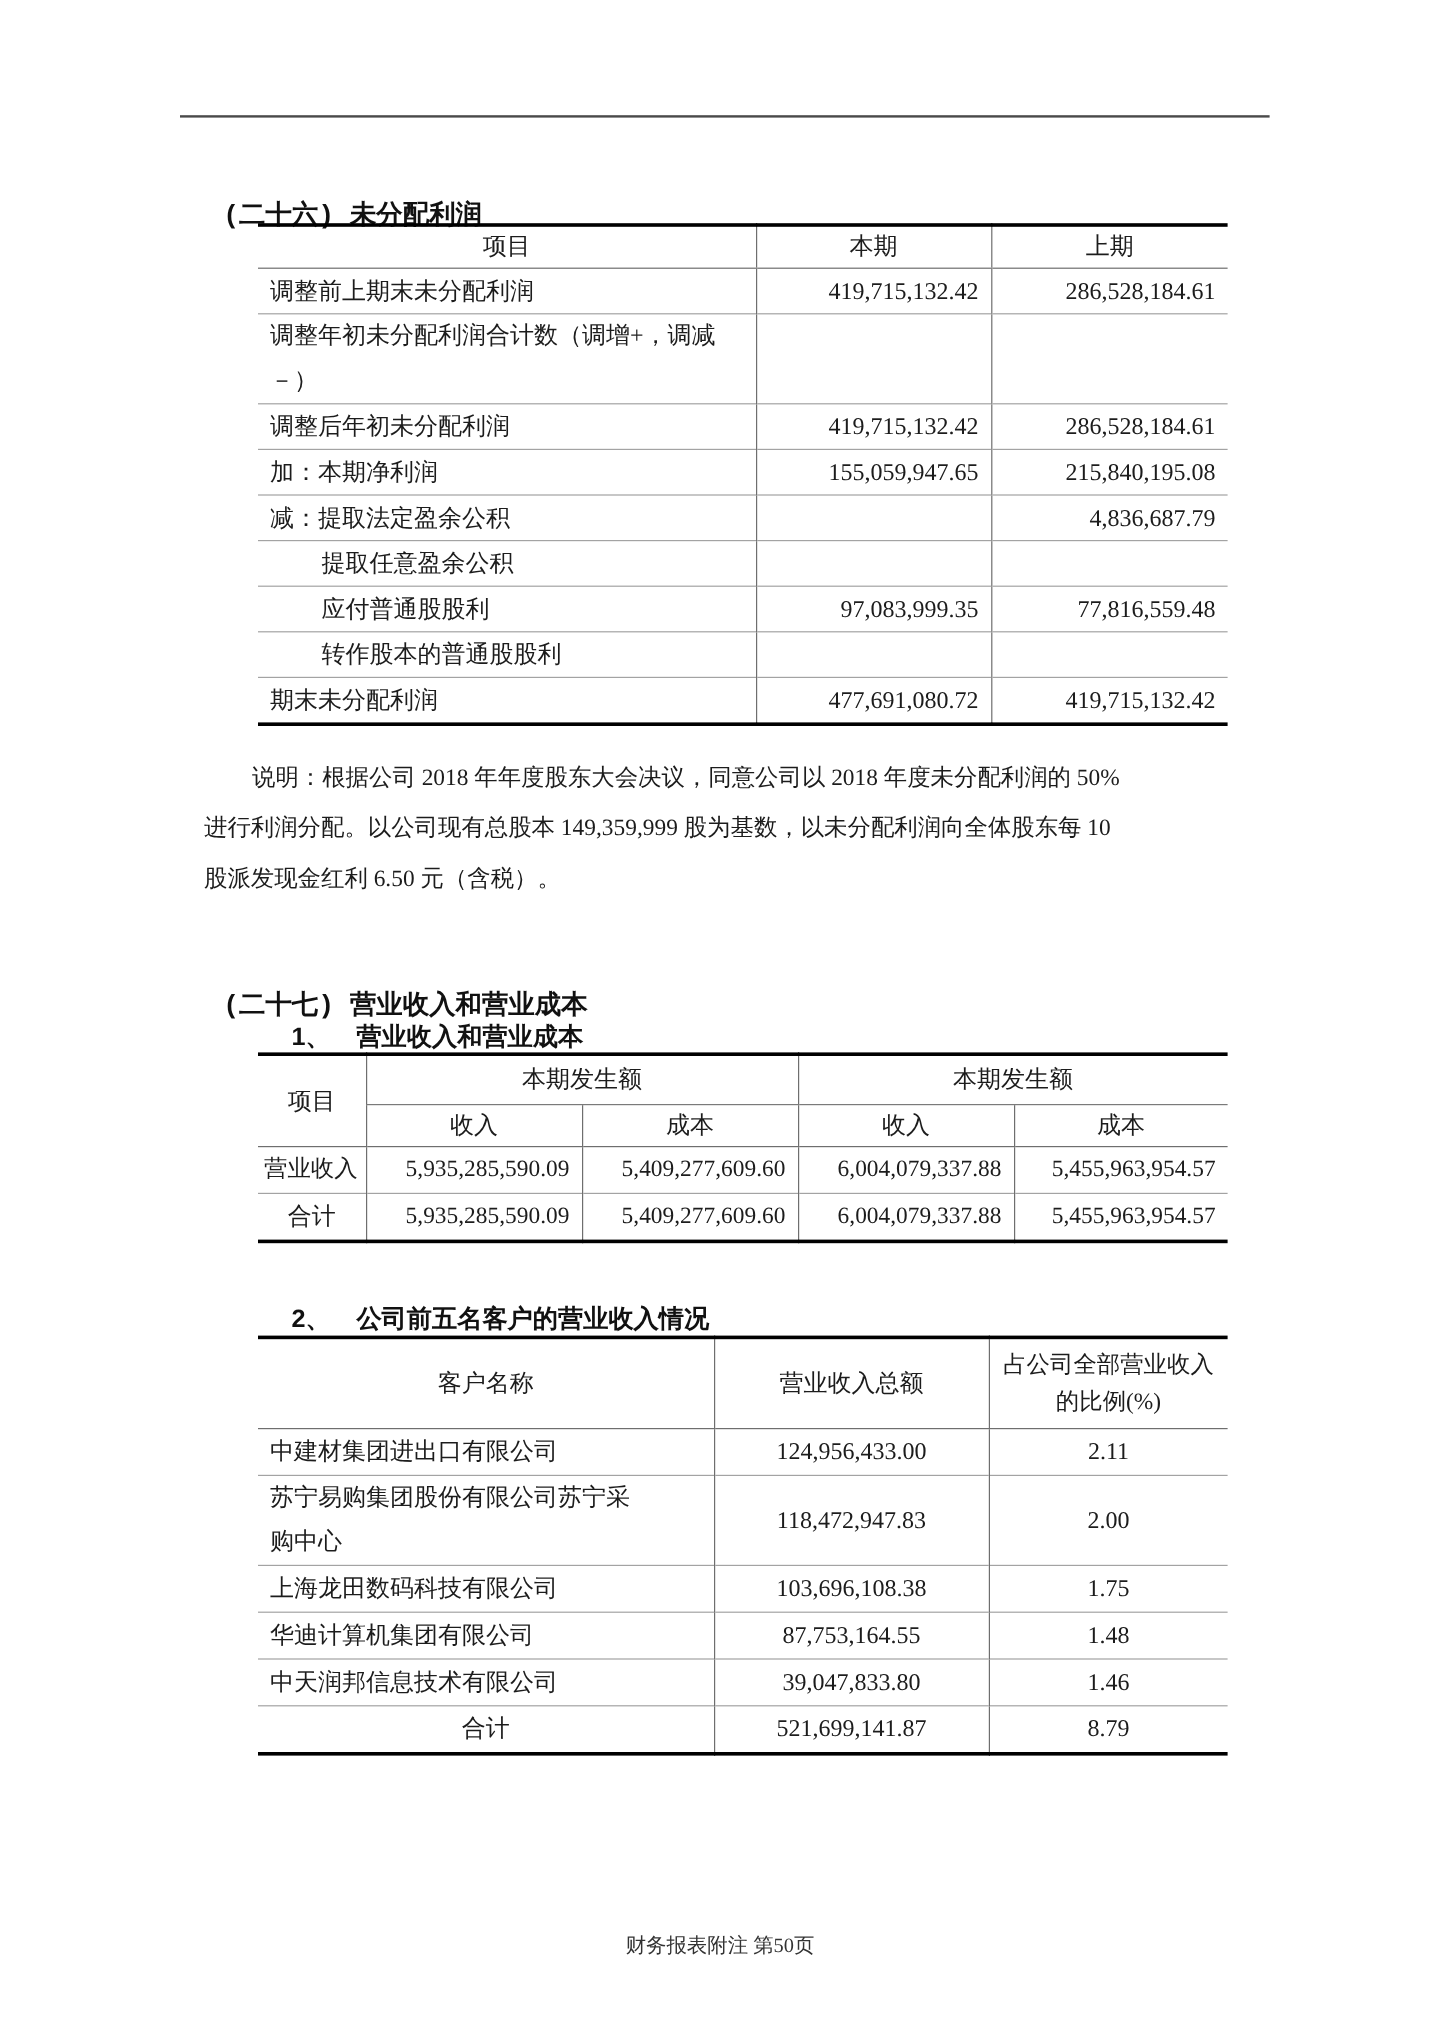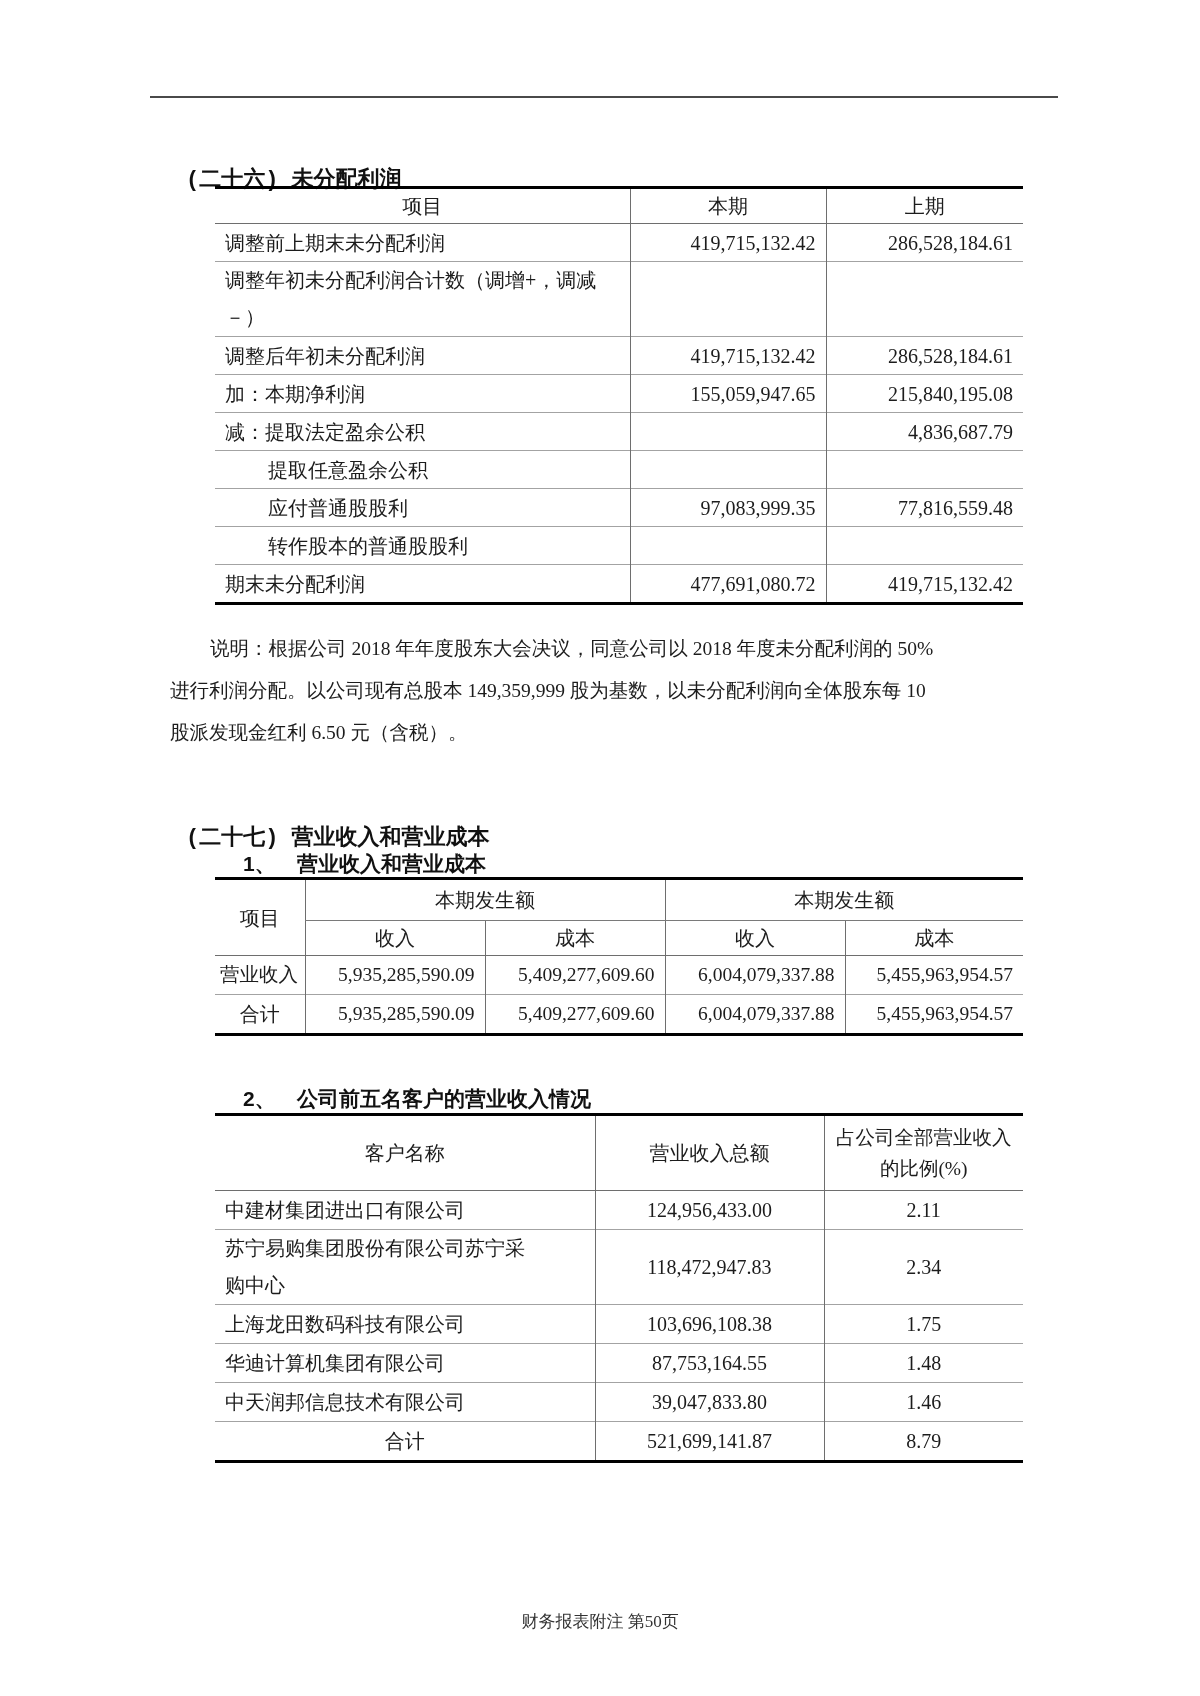--- a/index.html
+++ b/index.html
@@ -201,21 +201,21 @@
     </thead>
     <tbody>
       <tr>
         <td class="lbl">中建材集团进出口有限公司</td>
         <td class="cnum vline">124,956,433.00</td>
         <td class="cnum vline">2.11</td>
       </tr>
       <tr>
         <td class="lbl wrapcell"><span id="w2" class="narrow">苏宁易购集团股份有限公司苏宁采购中心</span></td>
         <td class="cnum vline">118,472,947.83</td>
-        <td class="cnum vline">2.34</td>
+        <td class="cnum vline">2.00</td>
       </tr>
       <tr>
         <td class="lbl">上海龙田数码科技有限公司</td>
         <td class="cnum vline">103,696,108.38</td>
         <td class="cnum vline">1.75</td>
       </tr>
       <tr>
         <td class="lbl">华迪计算机集团有限公司</td>
         <td class="cnum vline">87,753,164.55</td>
         <td class="cnum vline">1.48</td>

